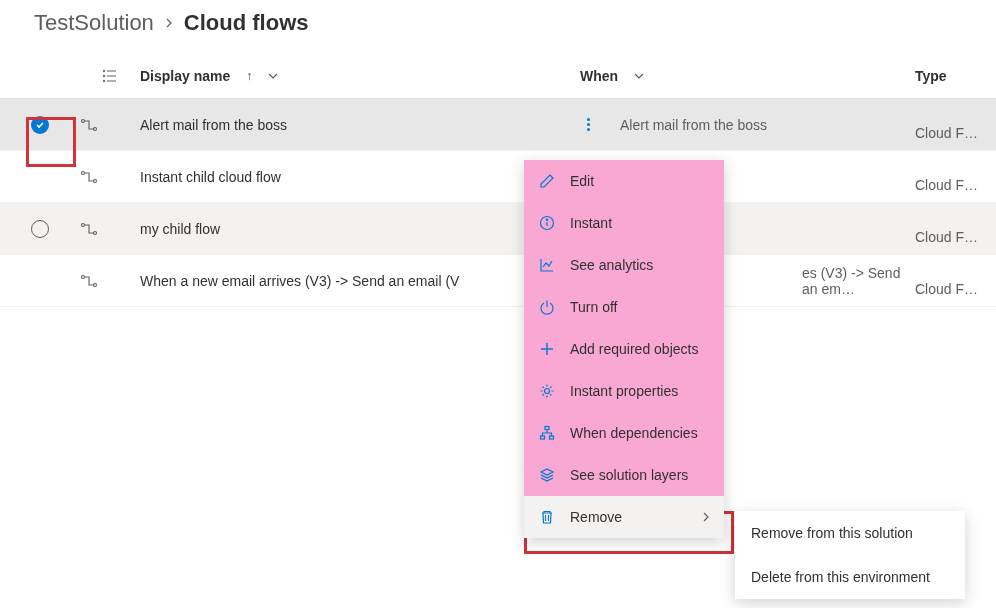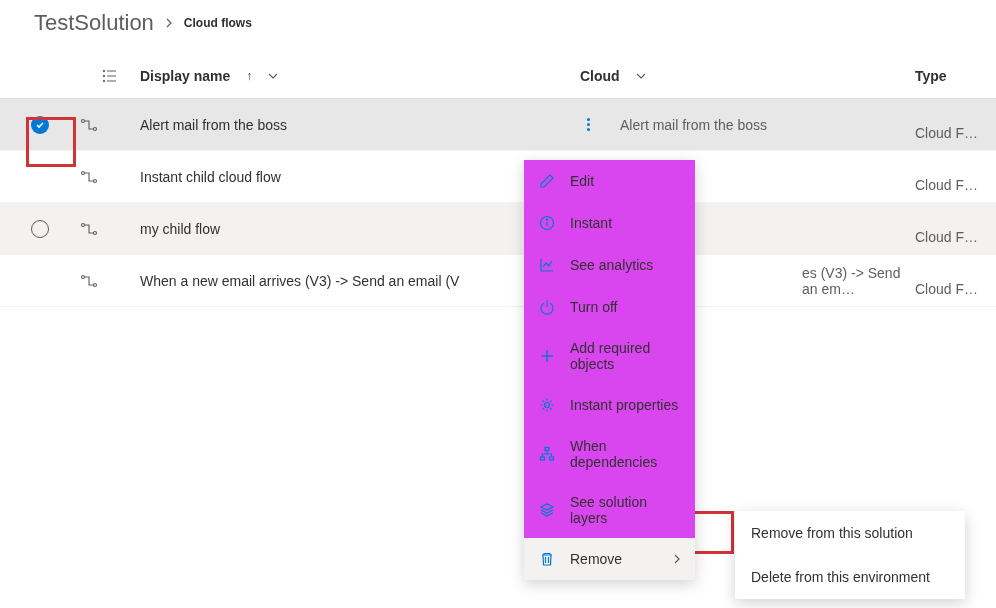--- a/index.html
+++ b/index.html
@@ -1,20 +1,20 @@
 <!DOCTYPE html>
 <html><head>
   <meta charset="utf-8">
   <style>
     * { box-sizing: border-box; margin: 0; padding: 0; }
     body { font-family: 'Segoe UI', -apple-system, sans-serif; font-size: 14px; color: #323130; background: #fff; width: 996px; height: 608px; position: relative; overflow: hidden; }
     
     .breadcrumb { display: flex; align-items: center; gap: 10px; padding: 10px 34px 18px 34px; }
     .breadcrumb-item { color: #605e5c; font-size: 22px; }
-    .breadcrumb-current { color: #323130; font-size: 12px; font-weight: 600; }
+    .breadcrumb-current { color: #323130; font-size: 22px; font-weight: 600; }
     .breadcrumb-sep { color: #605e5c; font-size: 14px; }
     
     .table-header { display: grid; grid-template-columns: 80px 60px 440px 335px 81px; padding: 14px 0; border-bottom: 1px solid #e1dfdd; align-items: center; }
     .col-header { font-weight: 600; color: #323130; display: flex; align-items: center; gap: 16px; }
     .list-icon { color: #605e5c; justify-self: center; }
     .sort-arrow { font-size: 12px; }
     .chevron-down { font-size: 10px; color: #605e5c; }
     
     .table-row { display: grid; grid-template-columns: 80px 60px 440px 335px 81px; align-items: center; height: 52px; border-bottom: 1px solid #f3f2f1; }
     .table-row.selected { background: #e7e7e7; }
@@ -25,21 +25,21 @@
     .checkbox-empty { width: 18px; height: 18px; border: 1px solid #605e5c; border-radius: 50%; }
     .red-highlight-box { position: absolute; border: 3px solid #d13438; pointer-events: none; }
     
     .flow-icon { color: #605e5c; font-size: 14px; }
     .display-name { color: #323130; }
     .name-cell { display: flex; align-items: center; gap: 24px; color: #605e5c; }
     .kebab { width: 16px; display: flex; flex-direction: column; gap: 2px; align-items: center; cursor: pointer; }
     .kebab span { width: 3px; height: 3px; background: #0078d4; border-radius: 50%; }
     .type-cell { color: #605e5c; white-space: nowrap; overflow: hidden; text-overflow: ellipsis; margin-top: 17px; }
     
-    .context-menu { position: absolute; top: 160px; left: 524px; width: 171px; background: #d946ef; box-shadow: 0 4px 14px rgba(0,0,0,0.18); z-index: 10; }
+    .context-menu { position: absolute; top: 160px; left: 524px; width: 200px; background: #f9a8d4; box-shadow: 0 4px 14px rgba(0,0,0,0.18); z-index: 10; }
     .menu-item { display: flex; align-items: center; gap: 14px; padding: 12px 14px; cursor: pointer; color: #323130; }
     .menu-item.hover { background: #f3f2f1; }
     .menu-icon { width: 18px; height: 18px; color: #0078d4; display: flex; align-items: center; justify-content: center; flex-shrink: 0; }
     .menu-chevron { margin-left: auto; color: #605e5c; font-size: 11px; }
     
     .submenu { position: absolute; top: 511px; left: 735px; width: 230px; background: #fff; box-shadow: 0 4px 14px rgba(0,0,0,0.18); z-index: 11; }
     .submenu-item { padding: 14px 16px; cursor: pointer; color: #323130; }
 
     svg { display: block; }
   </style>
@@ -71,21 +71,21 @@
   <div class="col-header">
     <span>Display name</span>
     <span class="sort-arrow">↑</span>
     <span class="chevron-down">
       <svg width="10" height="8" viewBox="0 0 10 8">
           <path d="M1 2 L5 6 L9 2" stroke="#605e5c" stroke-width="1.2" fill="none"></path>
         </svg>
     </span>
   </div>
   <div class="col-header">
-    <span>Cloud</span>
+    <span>When</span>
     <span class="chevron-down">
       <svg width="10" height="8" viewBox="0 0 10 8">
           <path d="M1 2 L5 6 L9 2" stroke="#605e5c" stroke-width="1.2" fill="none"></path>
         </svg>
     </span>
   </div>
   <div class="col-header">
     <span>Type</span>
   </div>
 </div>

